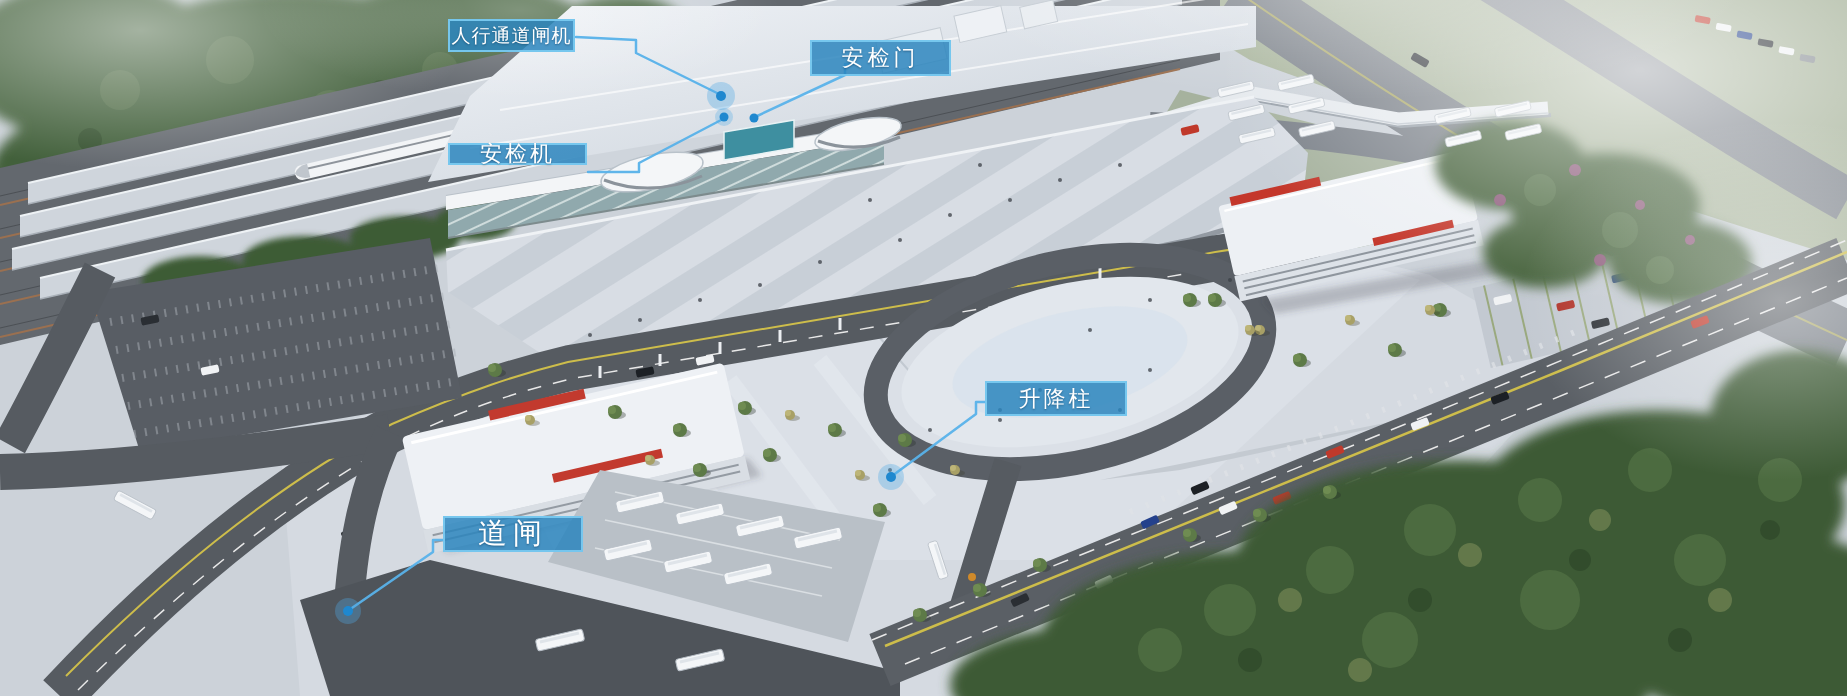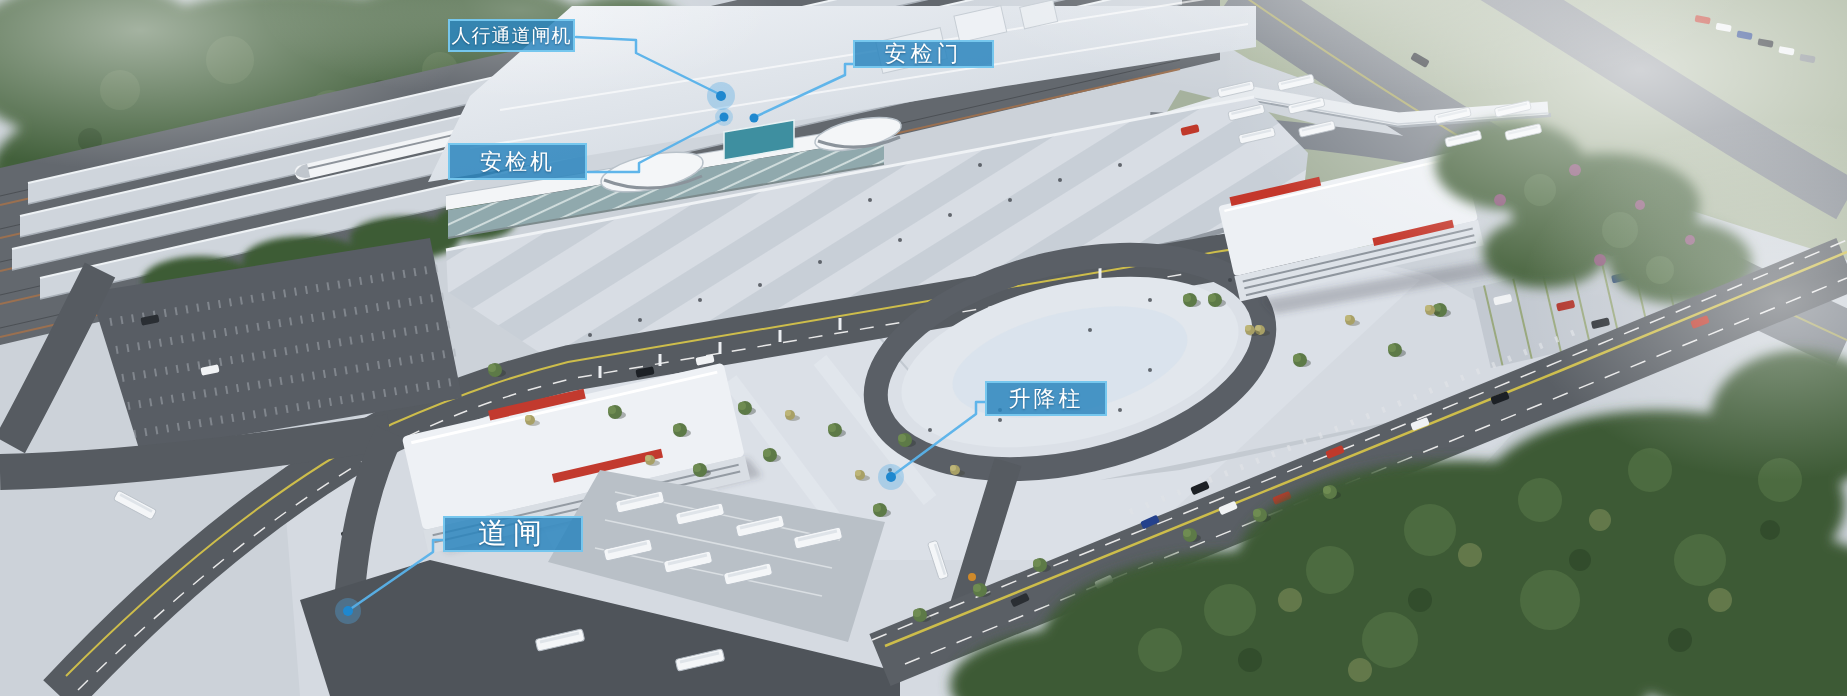--- a/index.html
+++ b/index.html
@@ -545,29 +545,29 @@
         <circle cx="891" cy="477" r="5" fill="#1f88cf"></circle>
     <circle cx="348" cy="611" r="13" fill="rgba(80,170,230,0.35)"></circle>
         <circle cx="348" cy="611" r="5" fill="#1f88cf"></circle>
   </g>
 </svg>
 
 <div class="callout" style="left:448px;top:19px;width:127px;height:33px;font-size:19px;letter-spacing:1px">
   <span>人行通道闸机</span>
 </div>
 
-<div class="callout" style="left:853px;top:40px;width:141px;height:28px;font-size:22px;letter-spacing:4px">
+<div class="callout" style="left:810px;top:40px;width:141px;height:36px;font-size:22px;letter-spacing:4px">
   <span>安检门</span>
 </div>
 
-<div class="callout" style="left:448px;top:143px;width:139px;height:37px;font-size:22px;letter-spacing:3px">
+<div class="callout" style="left:448px;top:143px;width:139px;height:22px;font-size:22px;letter-spacing:3px">
   <span>安检机</span>
 </div>
 
-<div class="callout" style="left:985px;top:381px;width:122px;height:35px;font-size:22px;letter-spacing:3px">
+<div class="callout" style="left:985px;top:381px;width:142px;height:35px;font-size:22px;letter-spacing:3px">
   <span>升降柱</span>
 </div>
 
 <div class="callout" style="left:443px;top:516px;width:140px;height:36px;font-size:29px;letter-spacing:6px">
   <span>道闸</span>
 </div>
 
 </div>
 
 </body></html>

